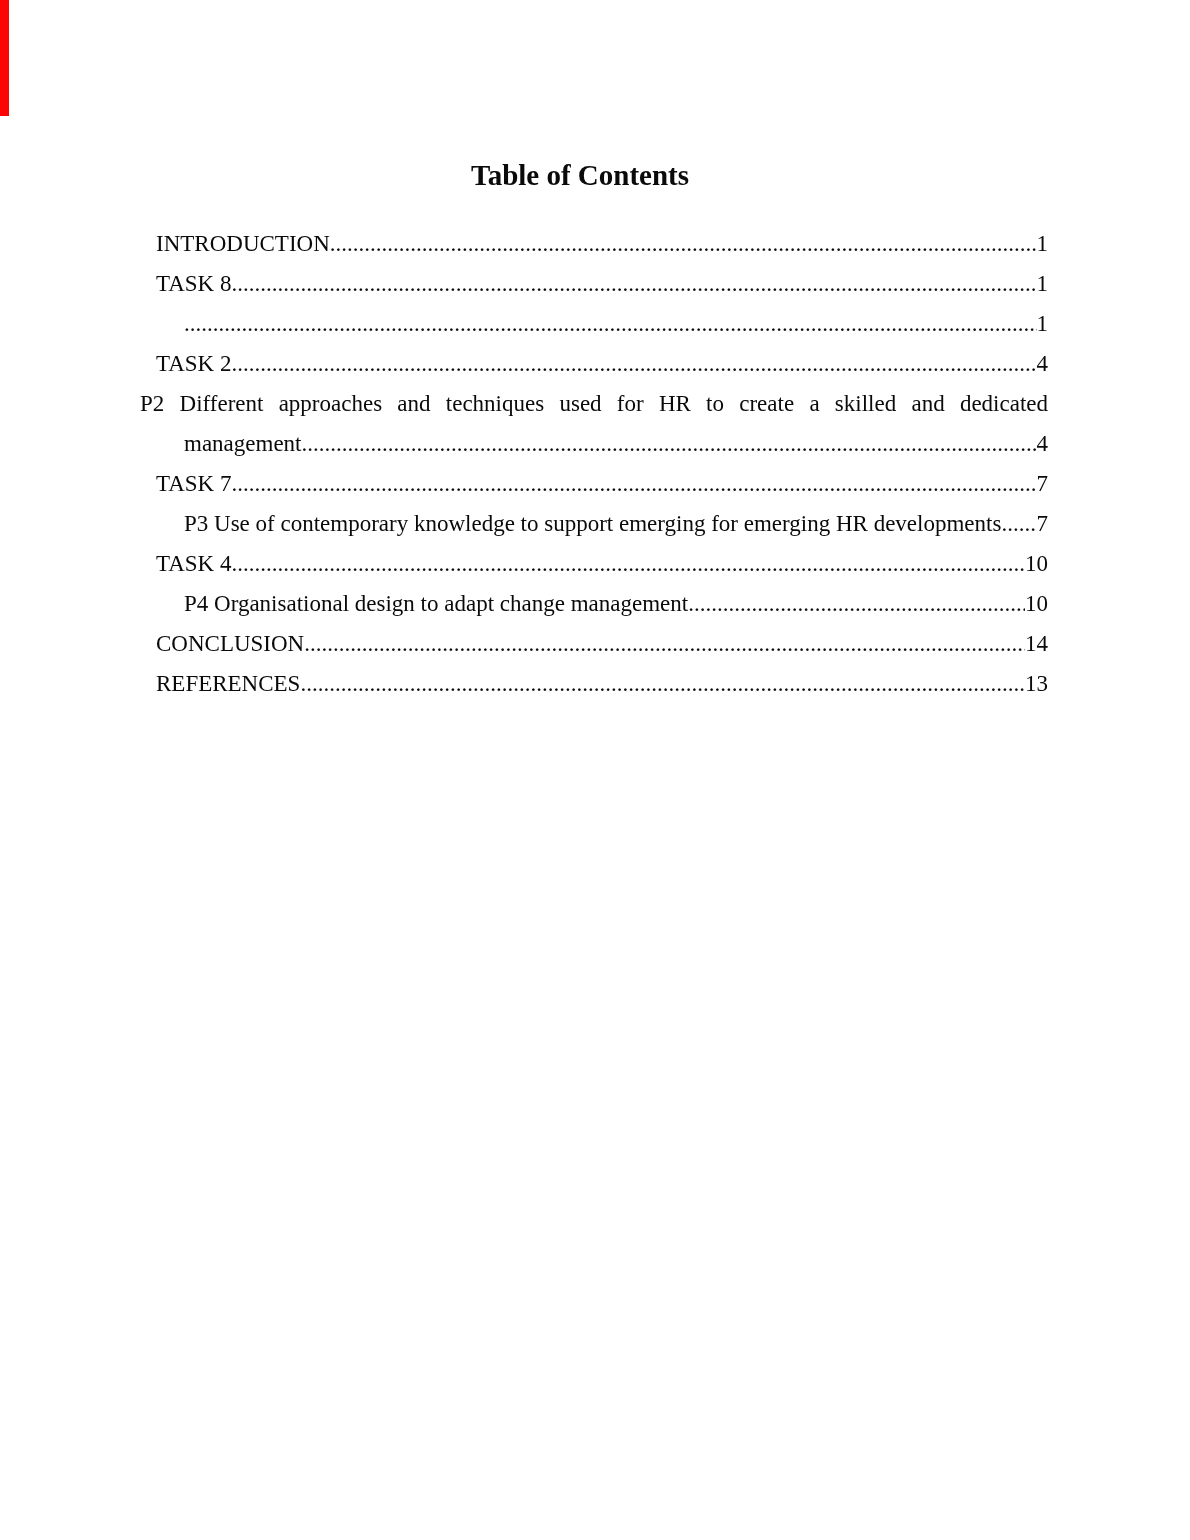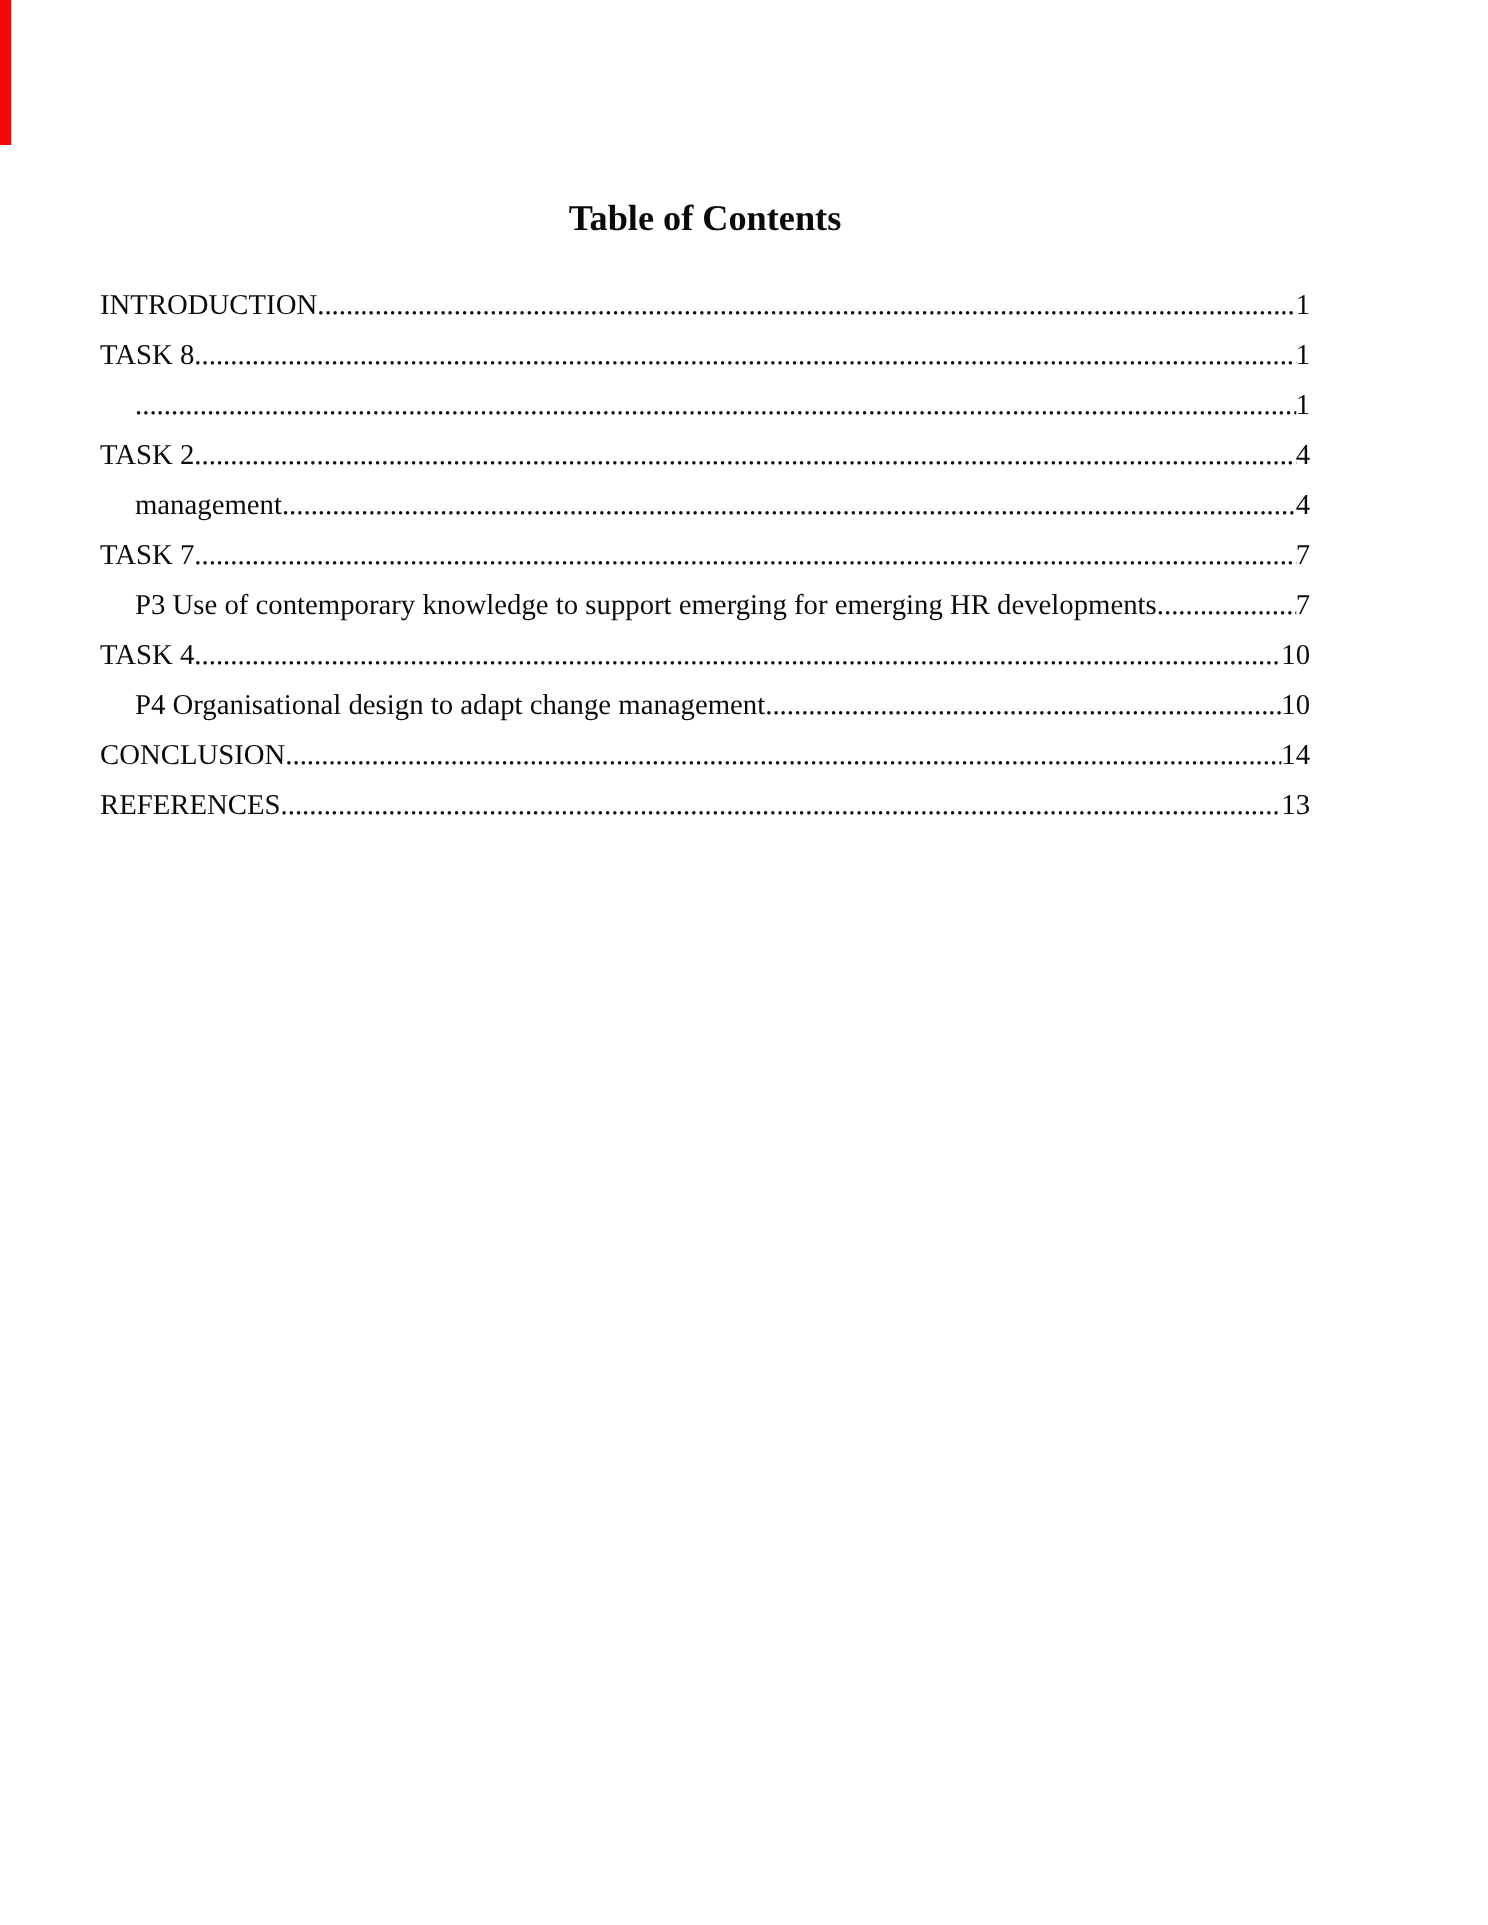--- a/index.html
+++ b/index.html
@@ -18,36 +18,37 @@
   .accent-bar {
     position: absolute;
     left: 0;
     top: 0;
     width: 9px;
     height: 116px;
     background: #fb0505;
   }
   .page {
     box-sizing: border-box;
-    padding: 160px 142px 0 80px;
+    padding: 160px 142px 0 112px;
   }
   .toc-title {
     margin: 0 0 32px 0;
     text-align: center;
     font-size: 29px;
     font-weight: bold;
     line-height: 1.1;
   }
   .toc-entry {
     font-size: 23px;
     line-height: 40px;
   }
   .toc-row {
     display: flex;
     align-items: baseline;
+    margin-left: 44px;
   }
   .toc-label {
     white-space: nowrap;
     flex: 0 0 auto;
   }
   .dots {
     flex: 1 1 auto;
     min-width: 0;
     overflow: hidden;
     white-space: nowrap;
@@ -99,20 +100,21 @@
 
   <div class="toc-entry">
     <div class="toc-row">
       <span class="toc-label">TASK 2</span>
       <span class="dots">................................................................................................................................................................................................................................................................................................................................................................................................................</span>
       <span class="page-num">4</span>
     </div>
   </div>
 
   <div class="toc-entry level-1">
+    <div class="justified-line">P2 Different approaches and techniques used for HR to create a skilled and dedicated</div>
     <div class="toc-row">
       <span class="toc-label">management</span>
       <span class="dots">................................................................................................................................................................................................................................................................................................................................................................................................................</span>
       <span class="page-num">4</span>
     </div>
   </div>
 
   <div class="toc-entry">
     <div class="toc-row">
       <span class="toc-label">TASK 7</span>

